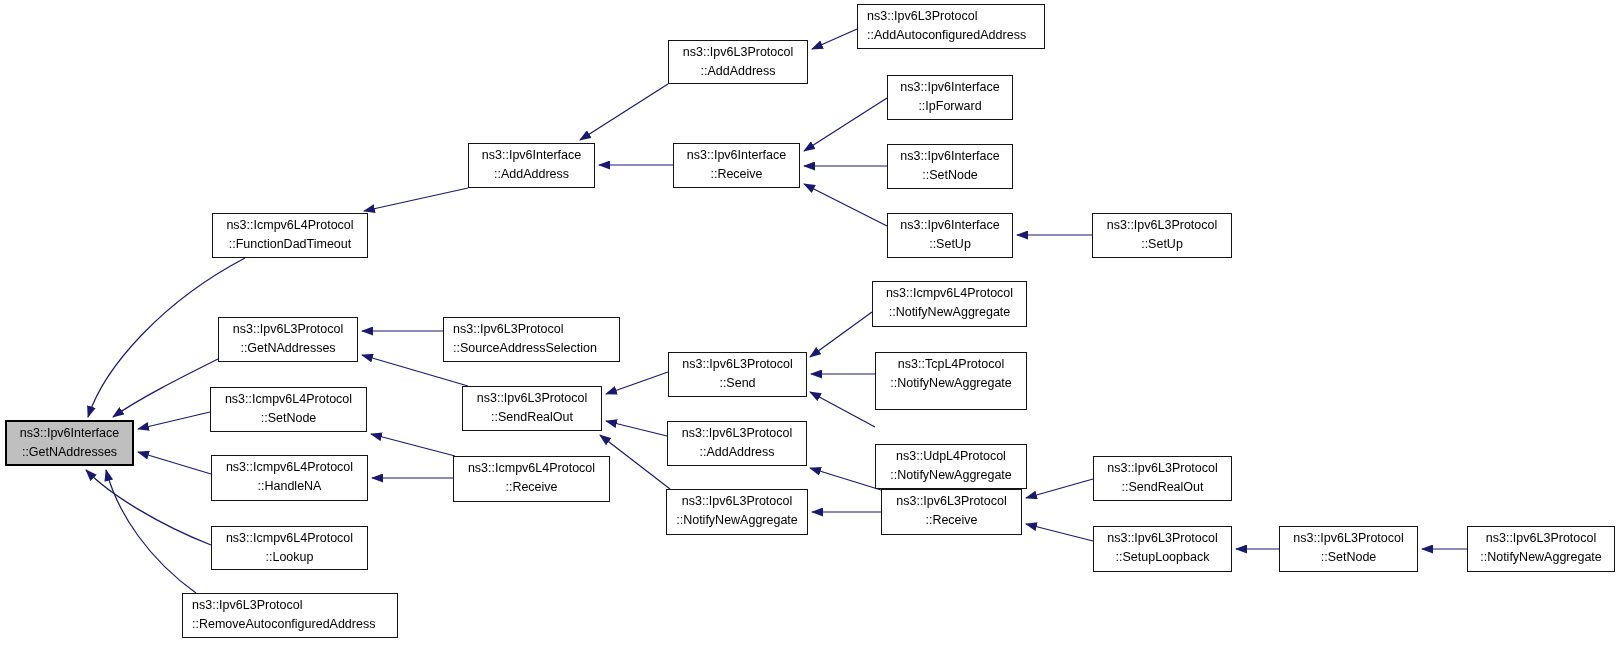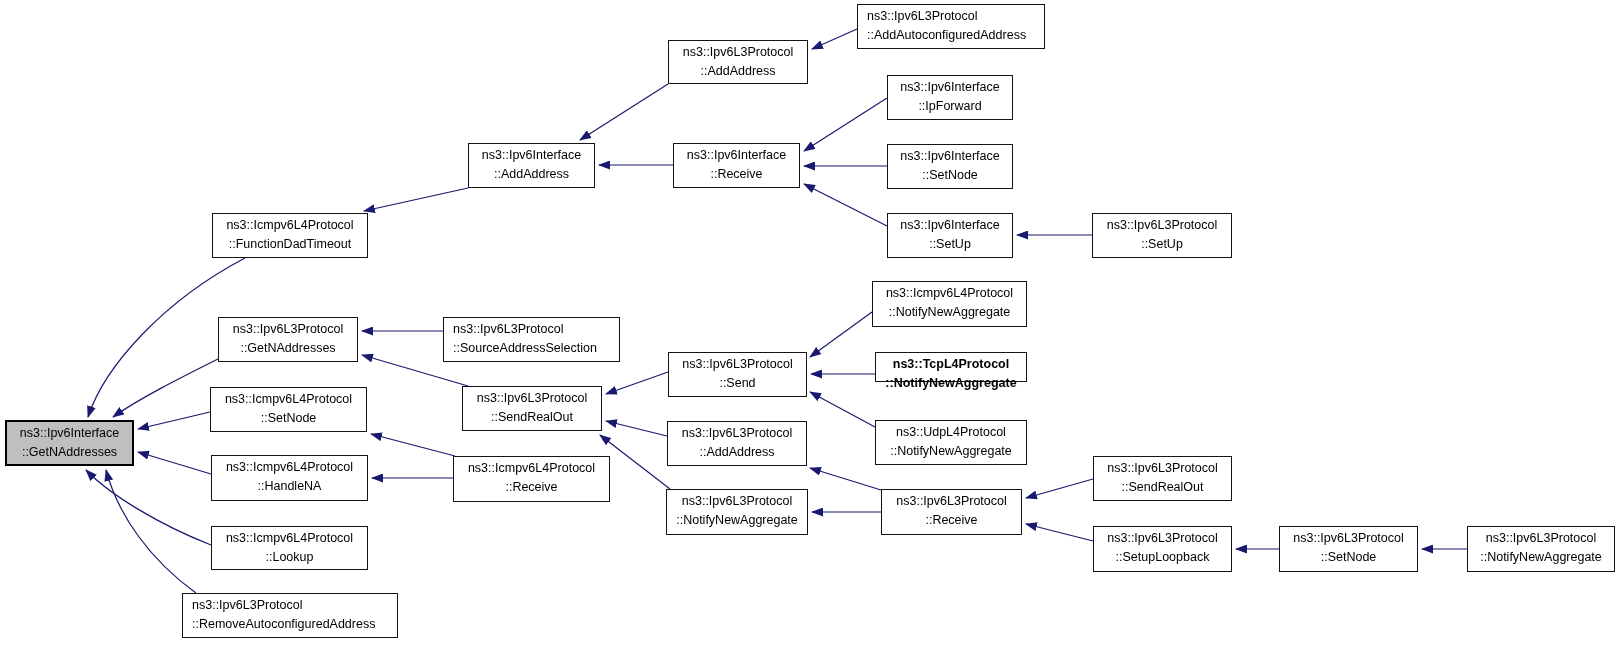--- a/index.html
+++ b/index.html
@@ -130,25 +130,25 @@
         <span class="ln">::SendRealOut</span>
       </div>
       <div class="node" style="left: 668px; top: 352px; width: 139px; height: 45px;">
         <span class="ln">ns3::Ipv6L3Protocol</span>
         <span class="ln">::Send</span>
       </div>
       <div class="node" style="left: 872px; top: 281px; width: 155px; height: 46px;">
         <span class="ln">ns3::Icmpv6L4Protocol</span>
         <span class="ln">::NotifyNewAggregate</span>
       </div>
-      <div class="node" style="left: 875px; top: 352px; width: 152px; height: 30px; font-weight: bold;">
+      <div class="node" style="left: 875px; top: 352px; width: 152px; height: 58px;">
         <span class="ln">ns3::TcpL4Protocol</span>
         <span class="ln">::NotifyNewAggregate</span>
       </div>
-      <div class="node" style="left: 875px; top: 420px; width: 152px; height: 45px;">
+      <div class="node" style="left: 875px; top: 444px; width: 152px; height: 45px;">
         <span class="ln">ns3::UdpL4Protocol</span>
         <span class="ln">::NotifyNewAggregate</span>
       </div>
       <div class="node" style="left: 667px; top: 421px; width: 140px; height: 45px;">
         <span class="ln">ns3::Ipv6L3Protocol</span>
         <span class="ln">::AddAddress</span>
       </div>
       <div class="node" style="left: 666px; top: 489px; width: 142px; height: 46px;">
         <span class="ln">ns3::Ipv6L3Protocol</span>
         <span class="ln">::NotifyNewAggregate</span>

